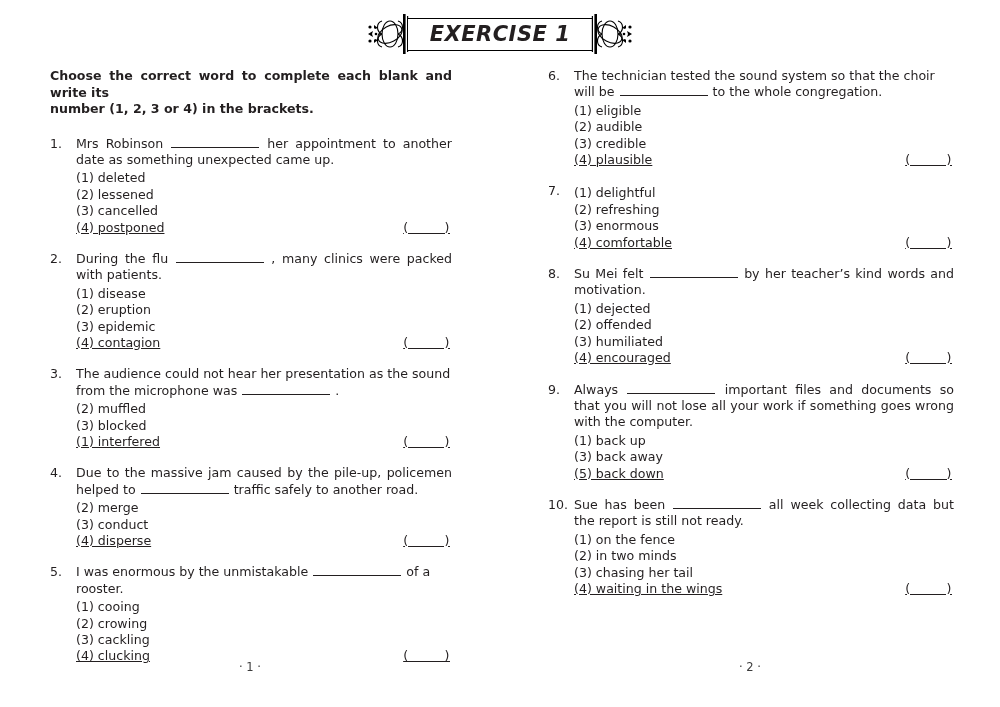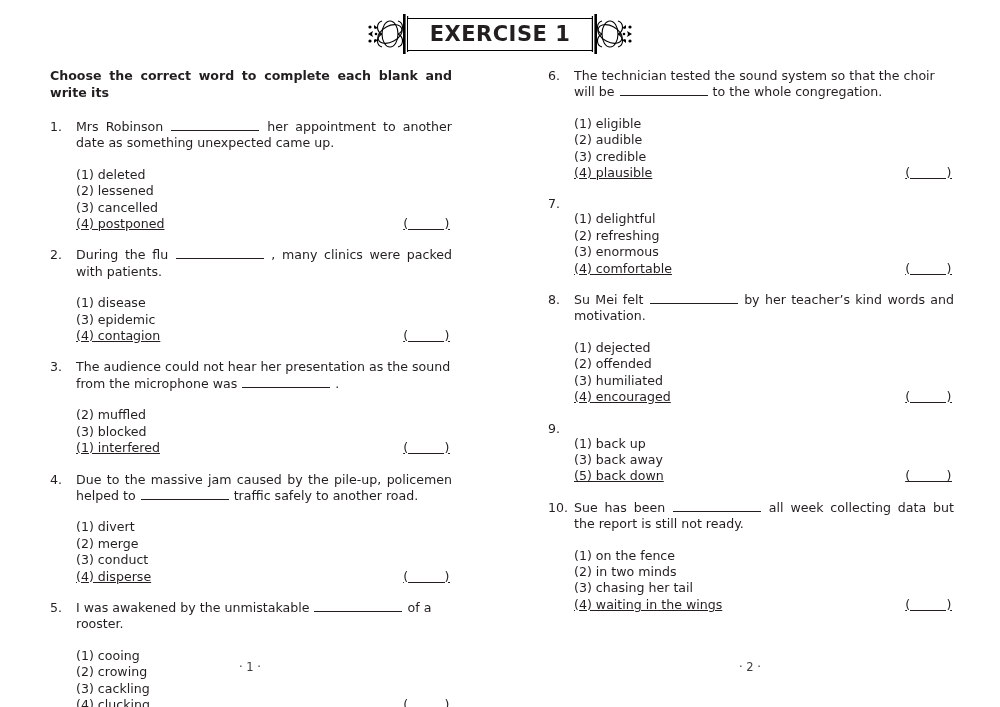--- a/index.html
+++ b/index.html
@@ -18,20 +18,21 @@
 
   
   #header-banner {
     width: 100%;
     display: flex;
     justify-content: center;
     align-items: center;
     padding-top: 14px;
     height: 54px;
     box-sizing: border-box;
+    font-style: italic;
   }
   .banner-wrap {
     display: flex;
     align-items: center;
     justify-content: center;
   }
   .ornament {
     width: 46px;
     height: 46px;
     display: block;
@@ -104,21 +105,21 @@
   .q-stem.nojust { text-align: left; }
   .blank {
     display: inline-block;
     border-bottom: 1px solid #231f20;
     width: 88px;
     height: 11px;
     margin: 0 1px;
     vertical-align: baseline;
   }
   .options {
-    margin-top: 15px;
+    margin-top: 2px;
     position: relative;
   }
   .option {
     white-space: nowrap;
   }
   .option.with-bracket {
     display: flex;
     justify-content: space-between;
     align-items: baseline;
     text-decoration: underline;
@@ -192,20 +193,21 @@
       </svg>
     </span>
 
   </div>
 </div>
 
 <div id="page-columns">
   <div class="column col-left" id="col-left">
     <div id="instruction">
       <span>Choose the correct word to complete each blank and write its</span>
+      <span class="l2">number (1, 2, 3 or 4) in the brackets.</span>
     </div>
     <div id="questions-left">
         <div class="question">
           <div class="q-num">1.</div>
           <div class="q-body">
             <div class="q-stem"><span>Mrs Robinson</span> <span class="blank"></span> <span>her appointment to another date as something unexpected came up.</span></div>
             <div class="options">
               <div class="option"><span>(1) deleted</span></div>
               <div class="option"><span>(2) lessened</span></div>
               <div class="option"><span>(3) cancelled</span></div>
@@ -215,20 +217,21 @@
               </div>
             </div>
           </div>
         </div>
         <div class="question">
           <div class="q-num">2.</div>
           <div class="q-body">
             <div class="q-stem"><span>During the flu</span> <span class="blank"></span> <span>, many clinics were packed with patients.</span></div>
             <div class="options">
               <div class="option"><span>(1) disease</span></div>
+              <div class="option"><span>(2) eruption</span></div>
               <div class="option"><span>(3) epidemic</span></div>
               <div class="option with-bracket">
                 <span>(4) contagion</span>
                 <span class="answer-bracket">(        )</span>
               </div>
             </div>
           </div>
         </div>
         <div class="question">
           <div class="q-num">3.</div>
@@ -242,34 +245,33 @@
                 <span class="answer-bracket">(        )</span>
               </div>
             </div>
           </div>
         </div>
         <div class="question">
           <div class="q-num">4.</div>
           <div class="q-body">
             <div class="q-stem"><span>Due to the massive jam caused by the pile-up, policemen helped to</span> <span class="blank"></span> <span>traffic safely to another road.</span></div>
             <div class="options">
-              <div class="option"><span>(1) divert</span></div>
               <div class="option"><span>(2) merge</span></div>
               <div class="option"><span>(3) conduct</span></div>
               <div class="option with-bracket">
                 <span>(4) disperse</span>
                 <span class="answer-bracket">(        )</span>
               </div>
             </div>
           </div>
         </div>
         <div class="question">
           <div class="q-num">5.</div>
           <div class="q-body">
-            <div class="q-stem nojust"><span>I was awakened by the unmistakable</span> <span class="blank"></span> <span>of a rooster.</span></div>
+            <div class="q-stem nojust"><span>I was enormous by the unmistakable</span> <span class="blank"></span> <span>of a rooster.</span></div>
             <div class="options">
               <div class="option"><span>(1) cooing</span></div>
               <div class="option"><span>(2) crowing</span></div>
               <div class="option"><span>(3) cackling</span></div>
               <div class="option with-bracket">
                 <span>(4) clucking</span>
                 <span class="answer-bracket">(        )</span>
               </div>
             </div>
           </div>
@@ -319,20 +321,21 @@
               <div class="option with-bracket">
                 <span>(4) encouraged</span>
                 <span class="answer-bracket">(        )</span>
               </div>
             </div>
           </div>
         </div>
         <div class="question">
           <div class="q-num">9.</div>
           <div class="q-body">
+            <div class="q-stem"><span>Always</span> <span class="blank"></span> <span>important files and documents so that you will not lose all your work if something goes wrong with the computer.</span></div>
             <div class="options">
               <div class="option"><span>(1) back up</span></div>
               <div class="option"><span>(3) back away</span></div>
               <div class="option with-bracket">
                 <span>(5) back down</span>
                 <span class="answer-bracket">(        )</span>
               </div>
             </div>
           </div>
         </div>

